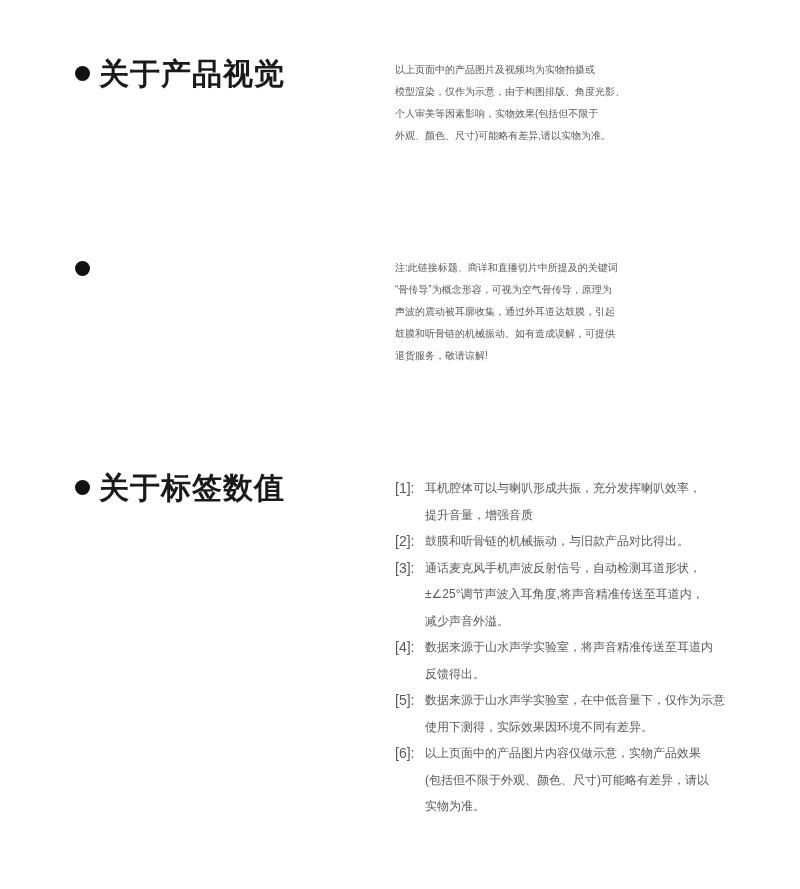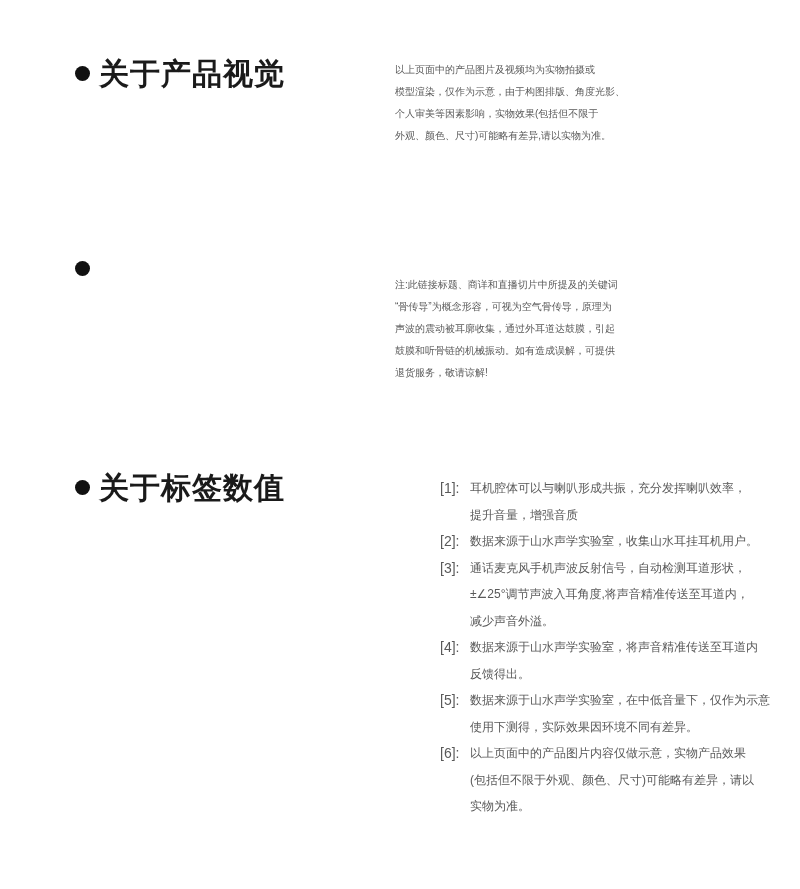--- a/index.html
+++ b/index.html
@@ -17,21 +17,21 @@
   }
   .section {
     position: absolute;
     left: 0;
     width: 800px;
     display: flex;
     align-items: flex-start;
   }
   .section-1 { top: 57px; }
   .section-2 { top: 252px; }
-  .section-3 { top: 471px; justify-content: space-between; }
+  .section-3 { top: 471px; }
 
   .left-col {
     box-sizing: border-box;
     padding-left: 75px;
     width: 395px;
     flex: 0 0 395px;
     display: flex;
     align-items: flex-start;
   }
   .bullet {
@@ -67,21 +67,21 @@
     flex: 1 1 auto;
     max-width: 360px;
     color: #595959;
   }
   .body-text {
     font-size: 10px;
     line-height: 22px;
     white-space: pre-line;
     margin-top: 2px;
   }
-  .section-2 .body-text { margin-top: 22px; }
+  .section-2 .body-text { margin-top: 5px; }
 
   .notes-list {
     display: flex;
     flex-direction: column;
     margin-top: 4px;
   }
   .note-item {
     display: flex;
     align-items: flex-start;
   }
@@ -142,21 +142,21 @@
     </div>
     <div class="right-col">
       <div class="notes-list">
         <div class="note-item">
           <span class="note-label">[1]:</span>
           <span class="note-text">耳机腔体可以与喇叭形成共振，充分发挥喇叭效率，
 提升音量，增强音质</span>
         </div>
         <div class="note-item">
           <span class="note-label">[2]:</span>
-          <span class="note-text">数据来源于山水声学实验室，收集山水耳挂耳机用户。</span>
+          <span class="note-text">鼓膜和听骨链的机械振动，与旧款产品对比得出。</span>
         </div>
         <div class="note-item">
           <span class="note-label">[3]:</span>
           <span class="note-text">通话麦克风手机声波反射信号，自动检测耳道形状，
 ±∠25°调节声波入耳角度,将声音精准传送至耳道内，
 减少声音外溢。</span>
         </div>
         <div class="note-item">
           <span class="note-label">[4]:</span>
           <span class="note-text">数据来源于山水声学实验室，将声音精准传送至耳道内

